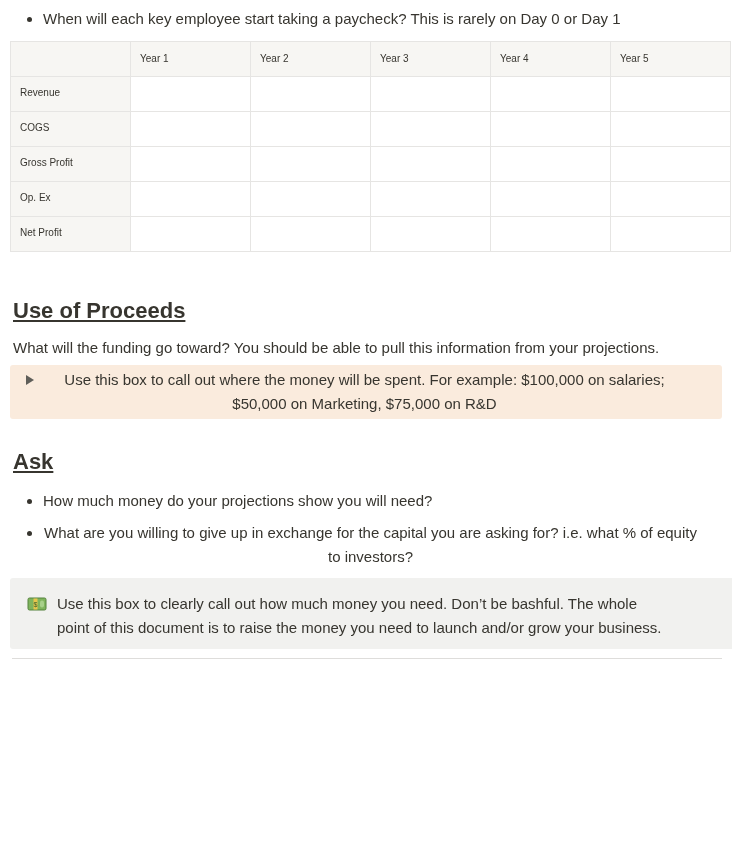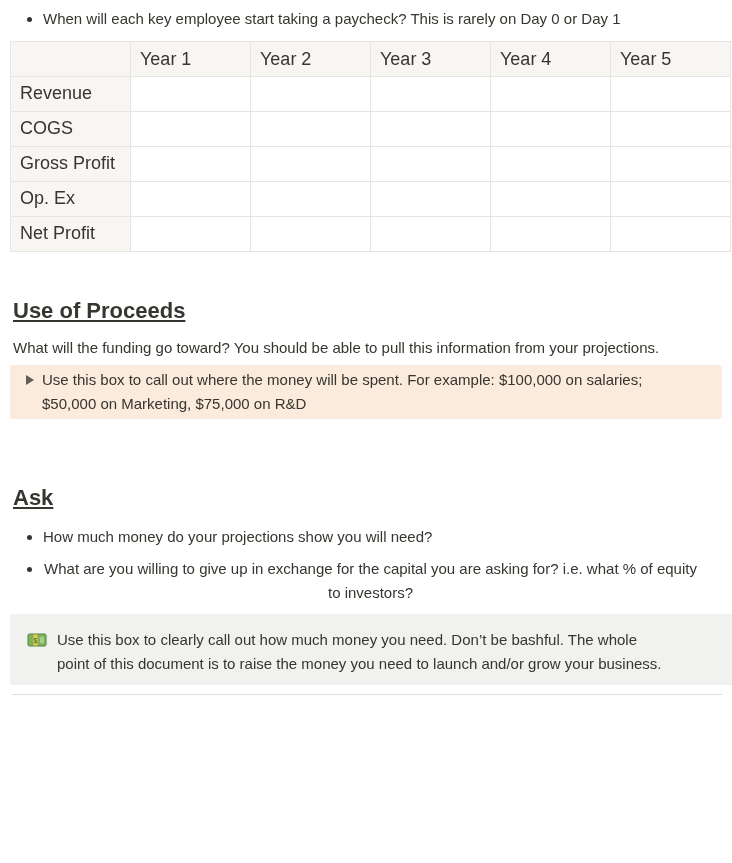--- a/index.html
+++ b/index.html
@@ -17,47 +17,47 @@
   ul.doc-bullets { margin:0; padding:7px 0 0 43px; list-style:disc outside; }
   ul.doc-bullets li { margin:0; max-width:660px; }
   ul.ask-bullets { margin:0; padding:12px 0 0 43px; list-style:disc outside; }
   ul.ask-bullets li { max-width:655px; }
   ul.ask-bullets li + li { margin-top:8px;text-align:center; }
 
   
   table.fin-table {
     margin:10px 0 0 10px; width:721px;
     border-collapse:collapse; table-layout:fixed;
-    font-size:18px; line-height:20px;
+    font-size:10px; line-height:20px;
   }
   table.fin-table col.label-col { width:120px; }
   table.fin-table th, table.fin-table td {
     border:1px solid #e6e5e3;
     padding:6px 9px;
     font-weight:400; text-align:left; vertical-align:top;
   }
   table.fin-table thead th { background:#f7f6f3; height:35px; vertical-align:middle; padding:0 9px; }
   table.fin-table tbody th { background:#f7f6f3; }
   table.fin-table tbody td { background:#ffffff; }
   table.fin-table tbody tr.single td, table.fin-table tbody tr.single th { height:35px; }
 
   
   h2.section-heading {
     margin:0; padding:44px 0 0 13px;
     font-size:22px; line-height:30px; font-weight:600; color:#37352f;text-decoration:underline;
   }
-  h2.section-heading.ask-pad { padding-top:40px;margin-top:24px; }
+  h2.section-heading.ask-pad { padding-top:28px; }
   p.section-desc { margin:0; padding:10px 0 0 13px; max-width:710px; }
 
   
   .toggle-note {
     margin:5px 0 0 10px; width:712px;
     background:#faebdd; border-radius:3px;
     padding:3px 8px 3px 0;
-    display:flex; align-items:flex-start;
+    display:flex; align-items:flex-start;text-align:center;
   }
   .toggle-btn {
     width:24px; height:24px; margin-left:8px; flex:0 0 24px;
     display:flex; align-items:center; justify-content:center;
     cursor:pointer; background:transparent; border:none; padding:0;
   }
   .toggle-note .note-text { max-width:645px; }
 
   
   .callout {

